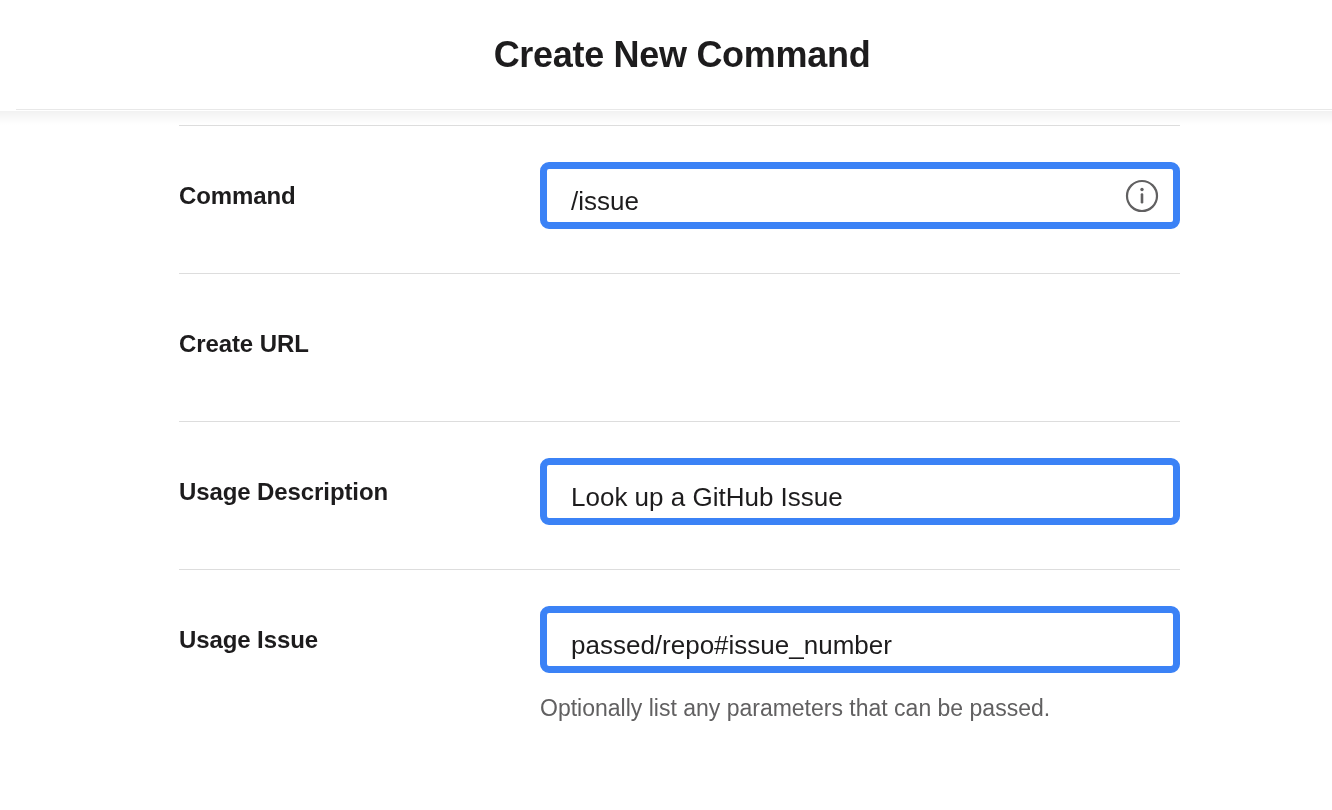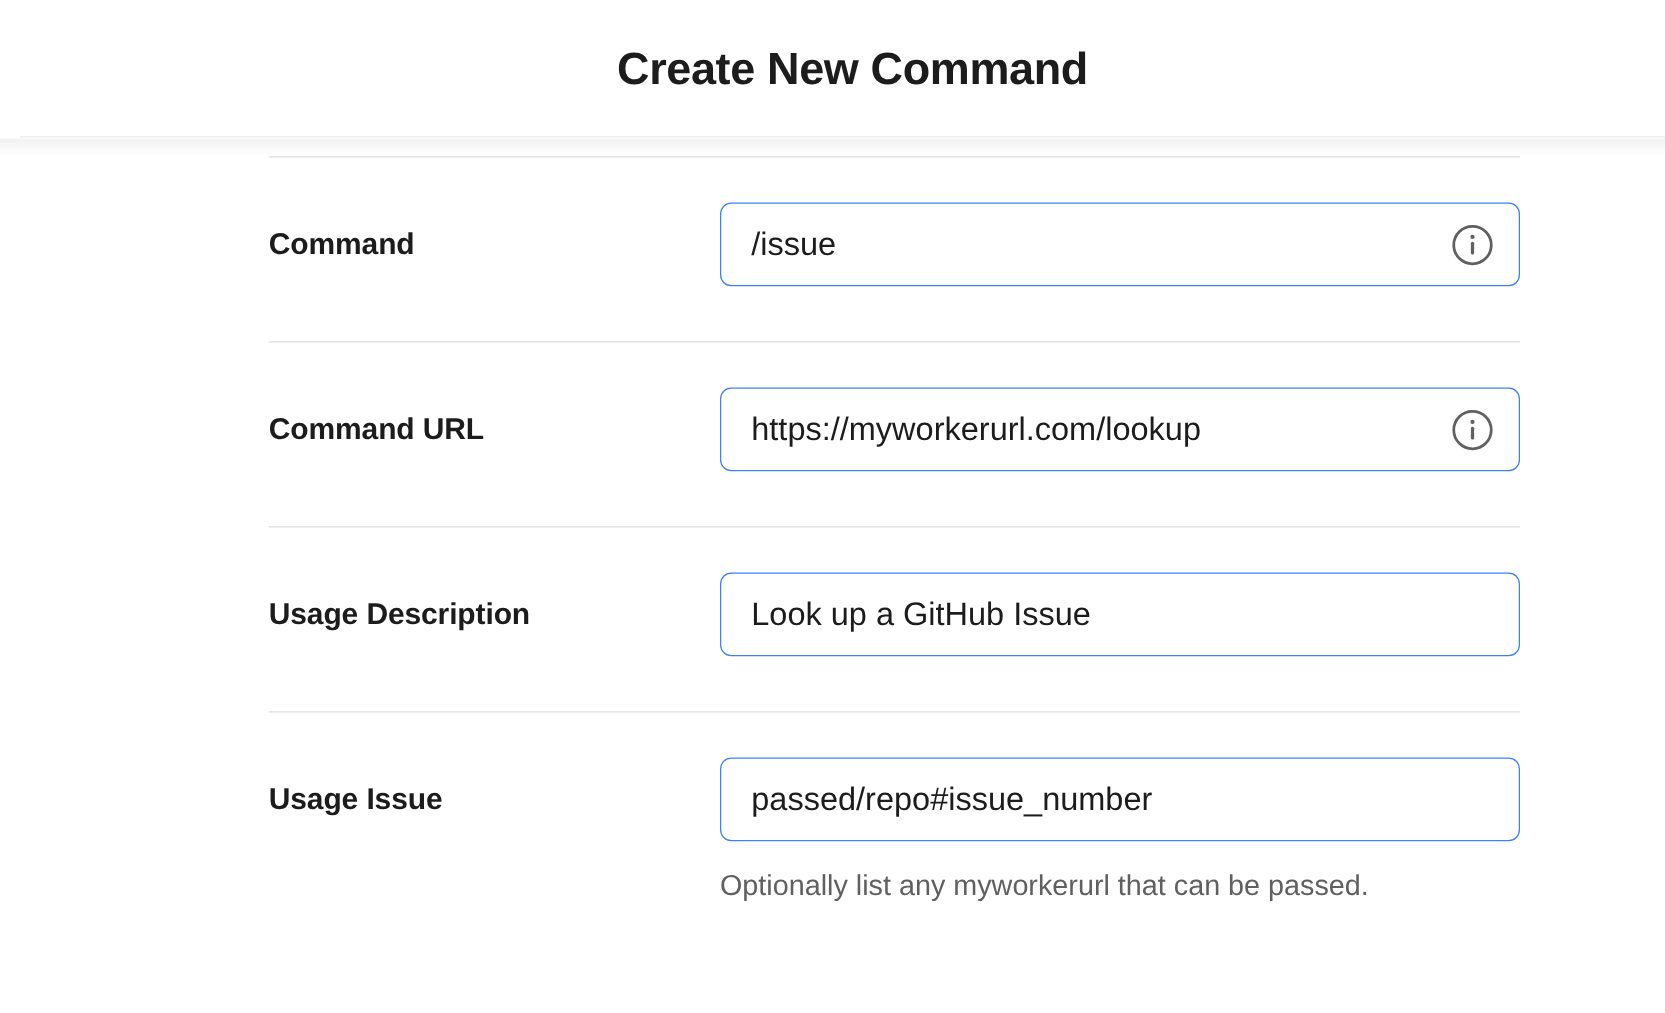--- a/index.html
+++ b/index.html
@@ -50,21 +50,20 @@
     letter-spacing: -0.3px;
     line-height: 1;
   }
 
   
   .form {
     position: absolute;
     left: 179px;
     top: 125px;
     width: 1001px;
-    margin-left: 36px;
   }
 
   .divider {
     width: 1001px;
     height: 1px;
     background: #dddddd;
   }
 
   .field-row {
     position: relative;
@@ -91,21 +90,21 @@
 
   .input-wrap {
     position: relative;
     width: 640px;
     height: 67px;
   }
 
   .text-input {
     width: 640px;
     height: 67px;
-    border: 1px solid #3b82f6;
+    border: 7px solid #3b82f6;
     border-radius: 9px;
     background: #ffffff;
     font-family: "Liberation Sans", sans-serif;
     font-size: 26px;
     font-weight: 400;
     color: #1d1c1d;
     padding: 0 56px 0 24px;
     line-height: 65px;
     white-space: nowrap;
     overflow: hidden;
@@ -155,31 +154,21 @@
             <circle cx="17" cy="10.5" r="1.7" fill="#616061"></circle>
             <rect x="15.7" y="14.3" width="2.6" height="10.2" rx="1.2" fill="#616061"></rect>
           </svg>
         </div>
       </div>
     </div>
 
     <div class="divider"></div>
 
     <div class="field-row">
-      <div class="field-label">Command URL</div>
-      <div class="field-control">
-        <div class="input-wrap">
-          <div class="text-input" placeholder="">https://myworkerurl.com/lookup</div>
-          <svg class="info-icon" viewBox="0 0 34 34">
-            <circle cx="17" cy="17" r="15" fill="none" stroke="#616061" stroke-width="2.2"></circle>
-            <circle cx="17" cy="10.5" r="1.7" fill="#616061"></circle>
-            <rect x="15.7" y="14.3" width="2.6" height="10.2" rx="1.2" fill="#616061"></rect>
-          </svg>
-        </div>
-      </div>
+      <div class="field-label">Create URL</div>
     </div>
 
     <div class="divider"></div>
 
     <div class="field-row">
       <div class="field-label">Usage Description</div>
       <div class="field-control">
         <div class="input-wrap">
           <div class="text-input no-icon" placeholder="">Look up a GitHub Issue</div>
         </div>
@@ -187,18 +176,18 @@
     </div>
 
     <div class="divider"></div>
 
     <div class="field-row">
       <div class="field-label">Usage Issue</div>
       <div class="field-control">
         <div class="input-wrap">
           <div class="text-input no-icon" placeholder="">passed/repo#issue_number</div>
         </div>
-        <div class="helper-text">Optionally list any myworkerurl that can be passed.</div>
+        <div class="helper-text">Optionally list any parameters that can be passed.</div>
       </div>
     </div>
 
   </div>
 </div>
 
 </body></html>

